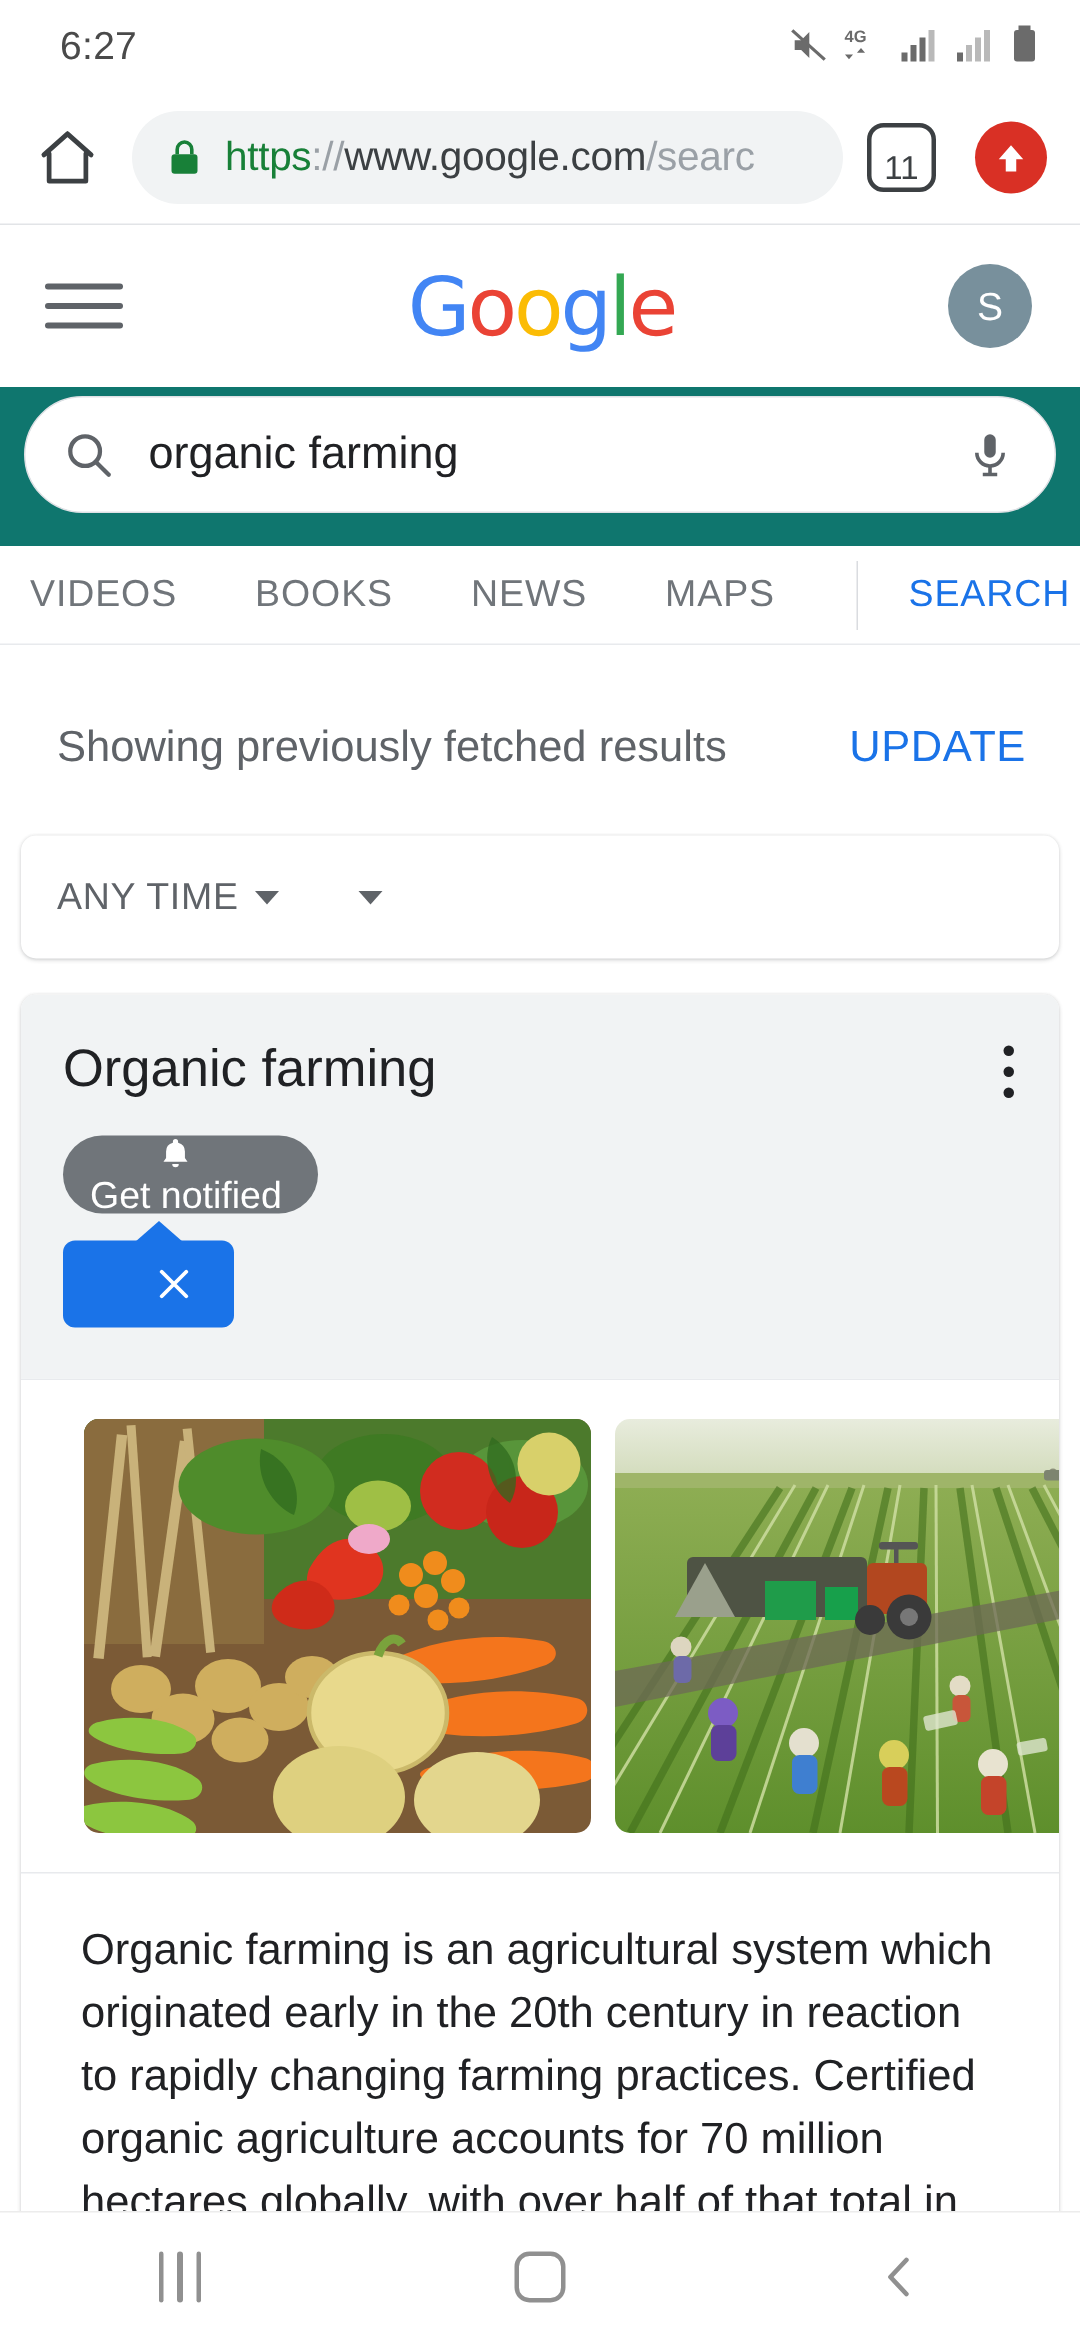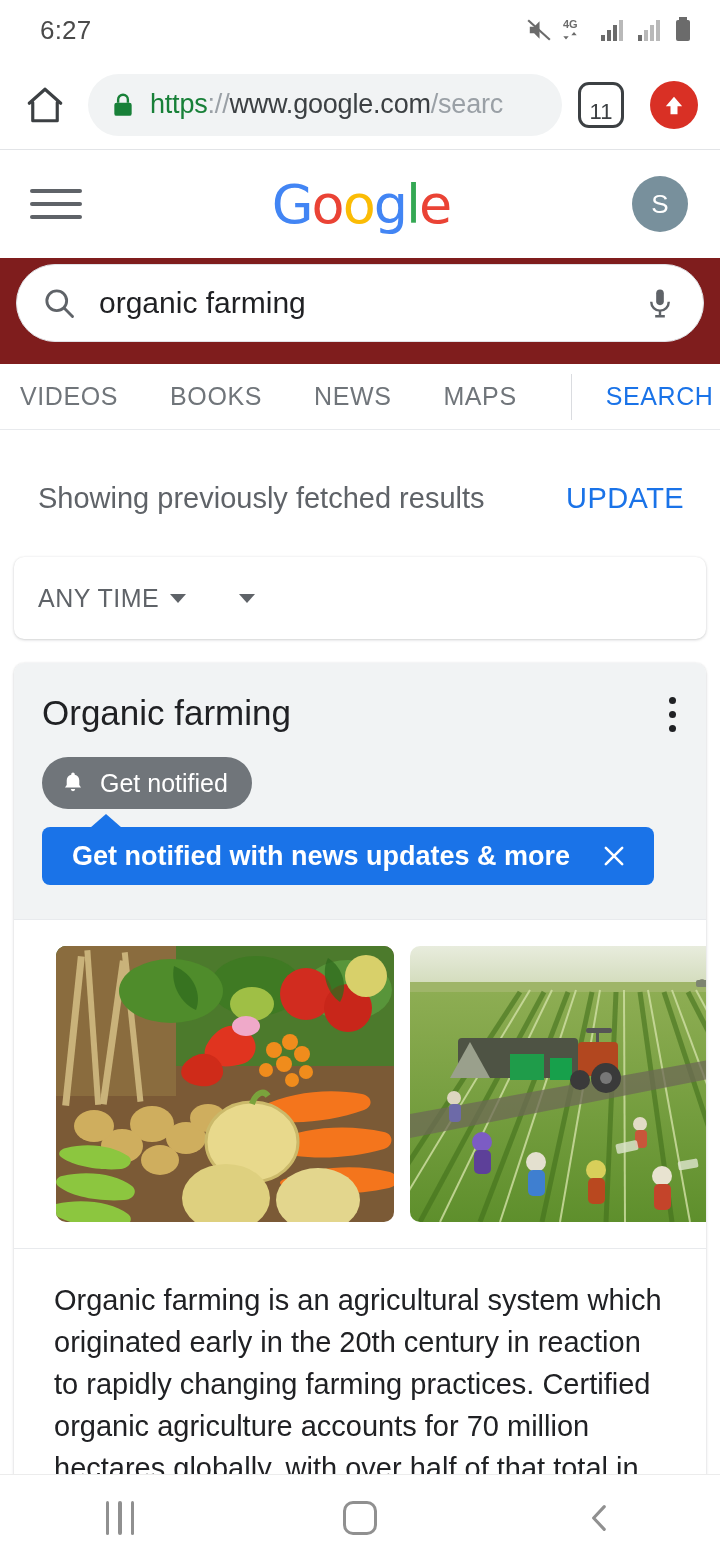--- a/index.html
+++ b/index.html
@@ -2,21 +2,21 @@
 <html><head>
 <meta charset="utf-8">
 <style>
   * { box-sizing: border-box; margin: 0; padding: 0; }
   html, body {
     width: 720px; height: 1560px;
     background: #ffffff;
     font-family: "Liberation Sans", sans-serif;
     overflow: hidden;
   }
-  .phone { position: relative; width: 720px; height: 1560px; background: #7f1d1d; }
+  .phone { position: relative; width: 720px; height: 1560px; background: #0f766e; }
 
   
   .statusbar {
     height: 60px; width: 100%;
     display: flex; align-items: center; justify-content: space-between;
     padding: 0 28px 0 40px; background: #ffffff;
   }
   .clock { font-size: 26px; color: #4a4a4a; letter-spacing: .2px; }
   .status-icons { display: flex; align-items: center; gap: 9px; }
   .si { display: block; }
@@ -125,21 +125,21 @@
     background: #fff;
   }
   .kp-head { background: #f1f3f4; padding: 30px 28px 34px 28px; position: relative; }
   .kp-title { font-size: 35px; color: #202124; font-weight: 400; }
   .kebab { position: absolute; top: 34px; right: 30px; display: flex; flex-direction: column; gap: 7px; }
   .kebab i { width: 7px; height: 7px; border-radius: 50%; background: #202124; display: block; }
 
   .notify-chip {
     margin-top: 24px; display: inline-flex; align-items: center;
     background: #70757a; color: #fff; border-radius: 26px;
-    height: 52px; padding: 0 24px 0 18px; font-size: 25px;
+    height: 52px; padding: 0 24px 0 18px; font-size: 25px; flex-direction: column;
   }
   .notify-chip .bell { margin-right: 14px; display: flex; }
 
   .tooltip-wrap { position: relative; margin-top: 18px; }
   .tooltip-arrow {
     position: absolute; top: -13px; left: 48px;
     width: 0; height: 0;
     border-left: 16px solid transparent; border-right: 16px solid transparent;
     border-bottom: 14px solid #1a73e8;
   }
@@ -310,21 +310,20 @@
               <path d="M12 2.2a1.6 1.6 0 0 1 1.6 1.6v.6a5.6 5.6 0 0 1 4.2 5.4v4l1.6 2.4H4.6L6.2 13.8v-4a5.6 5.6 0 0 1 4.2-5.4v-.6A1.6 1.6 0 0 1 12 2.2z" fill="#ffffff"></path>
               <path d="M10 17.6h4a2 2 0 0 1-4 0z" fill="#ffffff"></path>
             </svg>
           </span>
           <span>Get notified</span>
         </div>
 
         <div class="tooltip-wrap">
           <div class="tooltip-arrow"></div>
           <div class="tooltip">
-            <span>Get notified with news updates &amp; more</span>
             <span class="x">
               <svg width="28" height="28" viewBox="0 0 24 24">
                 <path d="M5 5 L19 19 M19 5 L5 19" stroke="#ffffff" stroke-width="2.2" stroke-linecap="round"></path>
               </svg>
             </span>
           </div>
         </div>
       </div>
 
       <div class="kp-images">

